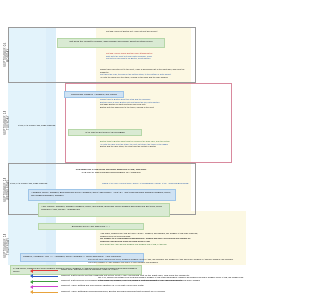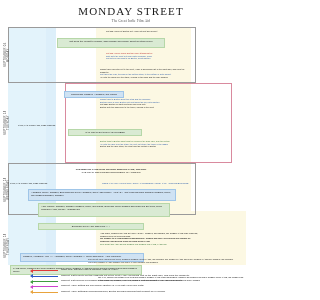--- a/index.html
+++ b/index.html
@@ -87,24 +87,20 @@
 
   
   .toptext { position:absolute; left:88px; top:258px; width:150px;
              font-size:2.2px; line-height:1.3; color:#333; text-align:left; }
 </style>
 </head>
 <body>
 
 <div id="page">
 
-  <div class="header">
-    <div class="title">MONDAY STREET</div>
-    <div class="subtitle">The Great Indie Film Aid</div>
-  </div>
 
   <div class="canvas">
 
     <div class="band-tint" style="left:0px;  width:38px;"></div>
     <div class="band-tint b2" style="left:38px; width:10px;"></div>
 
     <div class="ycol" style="left:88px; top:0px; width:95px; height:184px;"></div>
     <div class="ycol" style="left:88px; top:184px; width:150px; height:54px;"></div>
 
     <div class="actbox" style="left:0px; top:0px; width:188px; height:56px;"></div>

